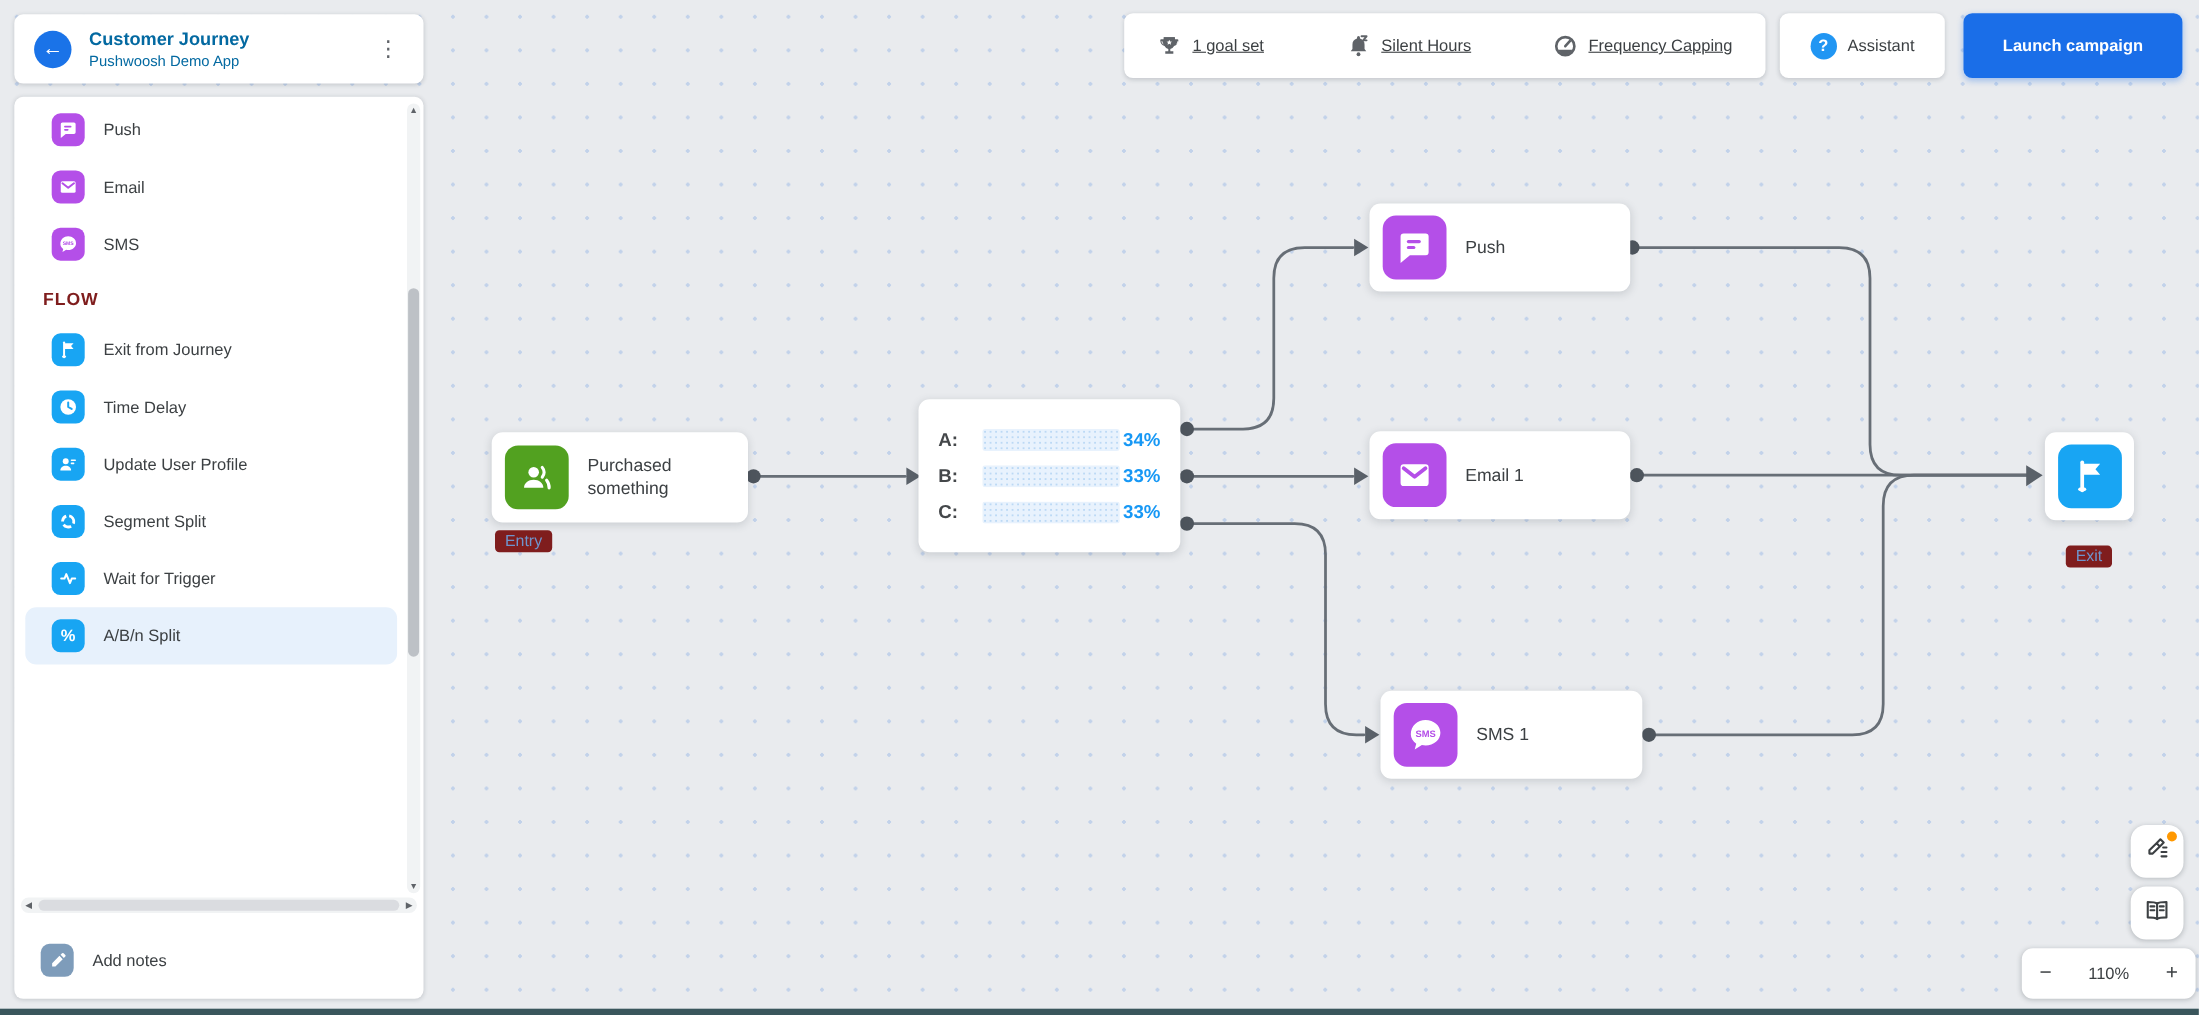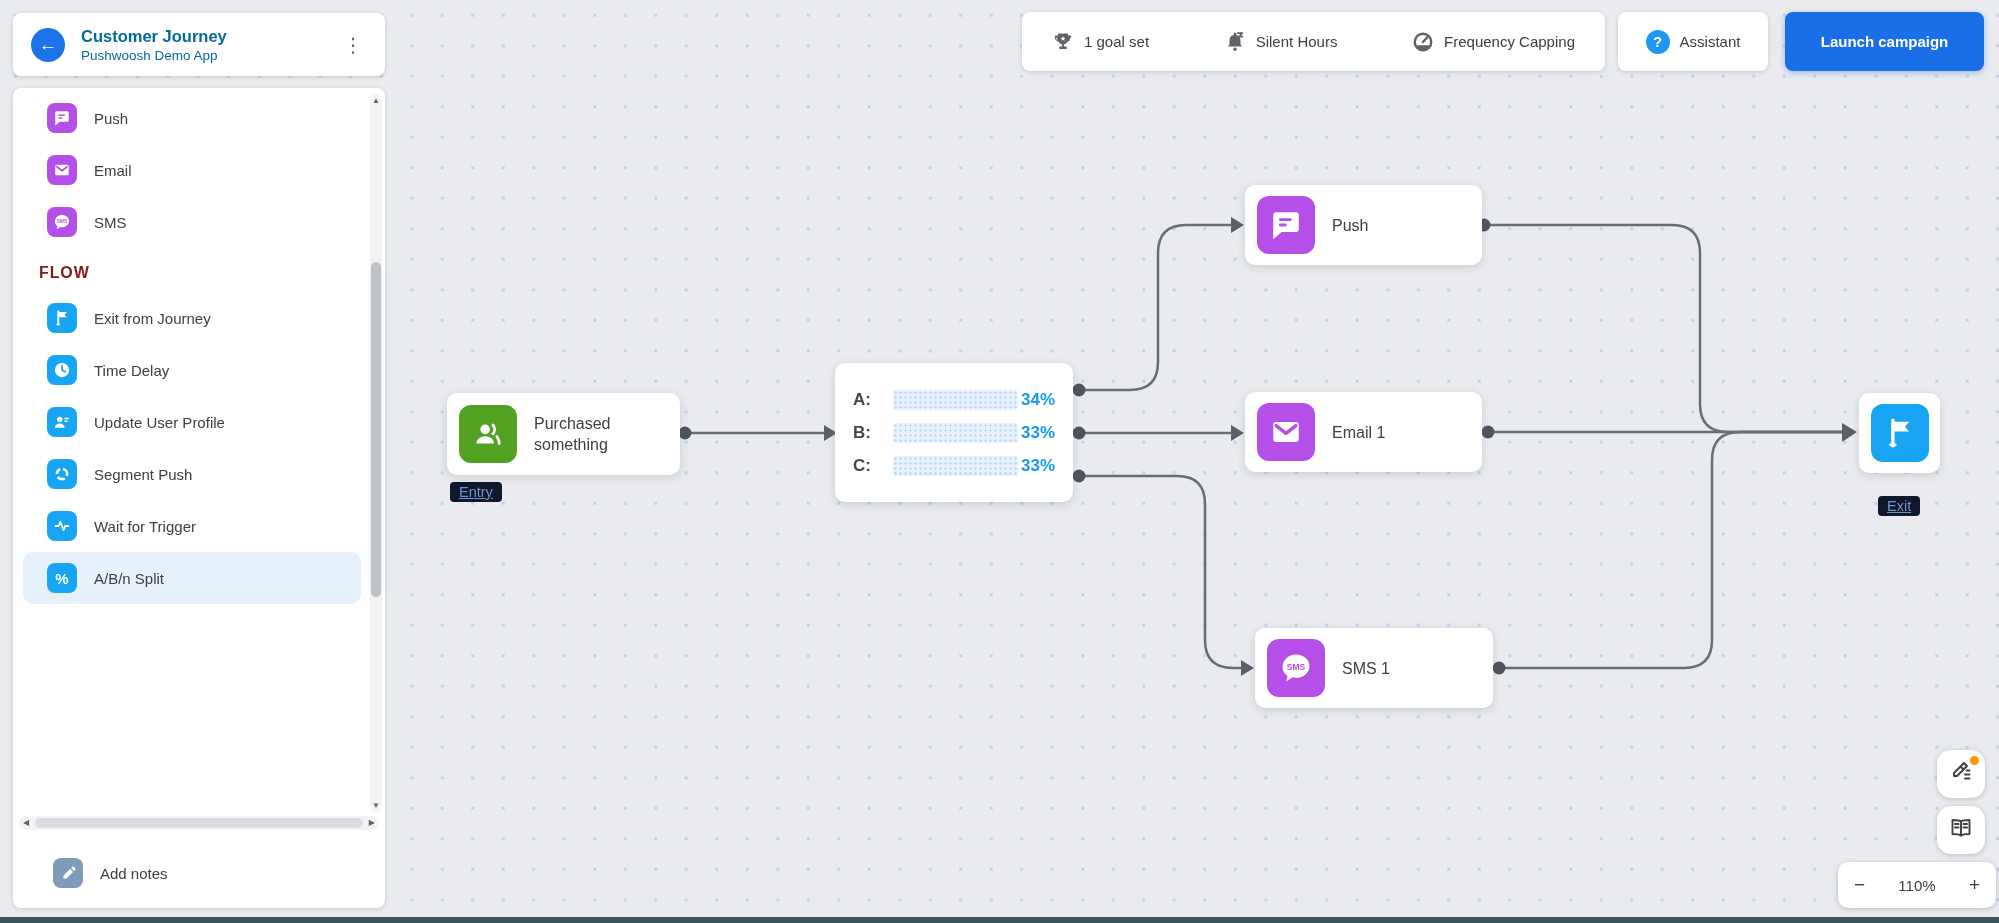--- a/index.html
+++ b/index.html
@@ -43,25 +43,25 @@
     font-size:16px; font-weight:bold; letter-spacing:.9px; color:#7f1d1d; }
   .pct-glyph { color:#fff; font-weight:bold; font-size:15px; }
 
   .vscroll { position:absolute; right:3px; top:6px; width:12px; height:718px; background:#f1f3f4; border-radius:6px; }
   .vscroll .arr { position:absolute; left:0; width:12px; text-align:center; font-size:8px; color:#5f6368; cursor:pointer; }
   .vscroll .thumb { position:absolute; left:1px; width:10px; top:168px; height:335px; background:#bdc1c6; border-radius:5px; cursor:pointer; }
   .hscroll { position:absolute; left:6px; right:6px; top:728px; height:14px; background:#f1f3f4; border-radius:7px; }
   .hscroll .arr { position:absolute; top:0; height:14px; line-height:14px; font-size:8px; color:#5f6368; cursor:pointer; }
   .hscroll .thumb { position:absolute; left:16px; right:16px; top:2px; height:10px; background:#dadce0; border-radius:5px; cursor:pointer; }
   .add-notes { position:absolute; left:0; bottom:0; width:100%; height:70px; display:flex; align-items:center;
-    padding-left:40px; gap:17px; border-radius:0 0 8px 8px; cursor:pointer; }
+    padding-left:24px; gap:17px; border-radius:0 0 8px 8px; cursor:pointer; }
 
   
   .toolbar-card { position:absolute; left:1022px; top:12px; width:583px; height:59px; z-index:20;
-    display:flex; align-items:center; justify-content:space-between; padding:0 30px; }
+    display:flex; align-items:center; justify-content:space-between; padding:0 30px;text-decoration:underline; }
   .tool-item { display:flex; align-items:center; gap:10px; cursor:pointer; }
   .tool-item svg { display:block; }
   .tool-label { font-size:15px; font-weight:500; color:#3c4043; white-space:nowrap; }
   .assistant-card { position:absolute; left:1618px; top:12px; width:150px; height:59px; z-index:20;
     display:flex; align-items:center; justify-content:center; gap:10px; cursor:pointer; }
   .q-circle { width:24px; height:24px; border-radius:50%; background:#2196f3; color:#fff;
     display:flex; align-items:center; justify-content:center; font-size:15px; font-weight:bold; }
   .launch-btn { position:absolute; left:1785px; top:12px; width:199px; height:59px; z-index:20;
     background:#1a6ee8; border:none; border-radius:8px; color:#fff; font-size:15px; font-weight:bold;
     font-family:"Liberation Sans", sans-serif; cursor:pointer; box-shadow:0 2px 6px rgba(26,110,232,.35); }
@@ -69,22 +69,22 @@
   
   .conn-svg { position:absolute; left:0; top:0; z-index:5; pointer-events:none; }
   .node { position:absolute; background:#fff; border-radius:10px; z-index:10;
     box-shadow:0 2px 8px rgba(55,65,75,.18); display:flex; align-items:center; cursor:pointer; }
   .node-tile { width:58px; height:58px; border-radius:12px; display:flex; align-items:center; justify-content:center; flex:none; }
   .node-tile svg { display:block; }
   .node-label { font-size:16px; color:#3c4043; margin-left:17px; line-height:21px; }
   .nt-green { background:#52a120; color:#52a120; }
   .nt-purple { background:#b44fe8; color:#b44fe8; }
   .nt-blue { background:#18a5f3; color:#18a5f3; }
-  .badge { position:absolute; z-index:10; font-size:14.5px; color:#6e94cc; background:#0f172a;
-    border-radius:4px; padding:2px 9px;text-decoration:underline; }
+  .badge { position:absolute; z-index:10; font-size:14.5px; color:#6e94cc; background:#7f1d1d;
+    border-radius:4px; padding:2px 9px; }
 
   .split-node { position:absolute; left:835px; top:363px; width:238px; height:139px; z-index:10;
     background:#fff; border-radius:10px; box-shadow:0 2px 8px rgba(55,65,75,.18);
     display:flex; flex-direction:column; justify-content:center; gap:11px; padding:0 18px; cursor:pointer; }
   .split-row { display:flex; align-items:center; height:22px; }
   .split-label { width:26px; font-size:17px; font-weight:bold; color:#44474a; }
   .split-track { width:125px; height:20px; border-radius:3px; background-color:#e8f2fd;
     background-image:radial-gradient(circle,#bcd9f5 1px, transparent 1.2px); background-size:5px 5px; overflow:hidden; margin-left:14px; }
   .split-fill { height:100%; background:#1798f5; border-radius:3px; }
   .split-pct { flex:1; text-align:right; font-size:17px; font-weight:bold; color:#1798f5; }
@@ -211,21 +211,21 @@
       </span>
       <span class="side-label">Update User Profile</span>
     </div>
 
     <div class="side-row">
       <span class="tile tile-blue">
         <svg width="18" height="18" viewBox="0 0 24 24" fill="none" stroke="#fff" stroke-width="3.4">
             <circle cx="12" cy="12" r="6.8" stroke-dasharray="12 4 10 4 8 4.7" transform="rotate(-80 12 12)"></circle>
           </svg>
       </span>
-      <span class="side-label">Segment Push</span>
+      <span class="side-label">Segment Split</span>
     </div>
 
 
     <div class="side-row">
       <span class="tile tile-blue">
         <svg width="18" height="18" viewBox="0 0 24 24" fill="none" stroke="#fff" stroke-width="2.4" stroke-linecap="round" stroke-linejoin="round">
             <path d="M3.5 12h4l2.2-5.5 4.4 11 2.2-5.5h4.2"></path>
           </svg>
       </span>
       <span class="side-label">Wait for Trigger</span>

